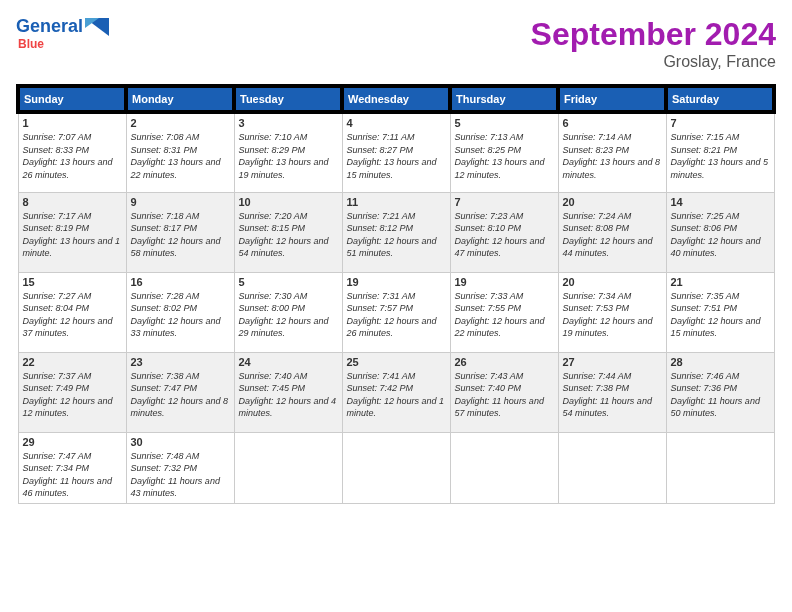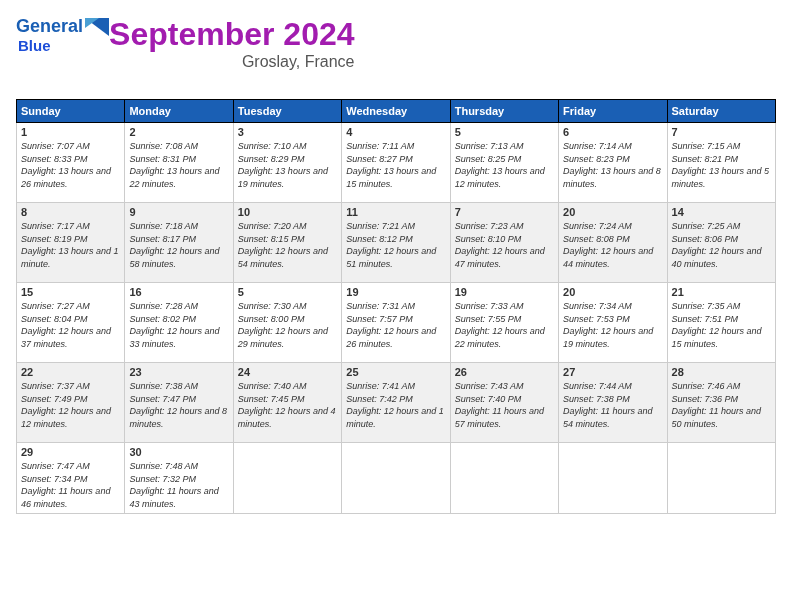--- a/index.html
+++ b/index.html
@@ -11,22 +11,23 @@
       overflow: hidden;
     }
     .page {
       width: 792px;
       height: 612px;
       padding: 16px 16px 10px 16px;
       background: #fff;
     }
     .header {
       display: flex;
+      justify-content: space-between;
       align-items: flex-start;
-      margin-bottom: 28px;
+      margin-bottom: 13px;
     }
     .logo {
       display: flex;
       flex-direction: column;
     }
     .logo-top {
       display: flex;
       align-items: center;
     }
     .logo-text {
@@ -36,23 +37,23 @@
     }
     .logo-text span {
       color: #1a5fb4;
     }
     .logo-icon {
       width: 24px;
       height: 18px;
       margin-left: 2px;
     }
     .logo-blue {
-      font-size: 15px;
+      font-size: 12px;
       font-weight: bold;
-      color: #1d4ed8;
+      color: #ef4444;
       margin-left: 2px;
     }
     .title-section {
       text-align: right;
     }
     .month-title {
       font-size: 32px;
       font-weight: bold;
       color: #a21caf;
     }
@@ -65,21 +66,21 @@
       border-collapse: collapse;
       font-size: 9.5px;
     }
     .calendar th {
       background: #1a5fb4;
       color: #fff;
       padding: 5px 4px;
       text-align: left;
       font-size: 11px;
       font-weight: bold;
-      border: 1px solid #000000;
+      border: 4px solid #000000;
     }
     .calendar td {
       border: 1px solid #ccc;
       padding: 3px 4px;
       vertical-align: top;
       width: 14.28%;
       height: 80px;
       background: #fff;
     }
     .calendar tr:last-child td {

